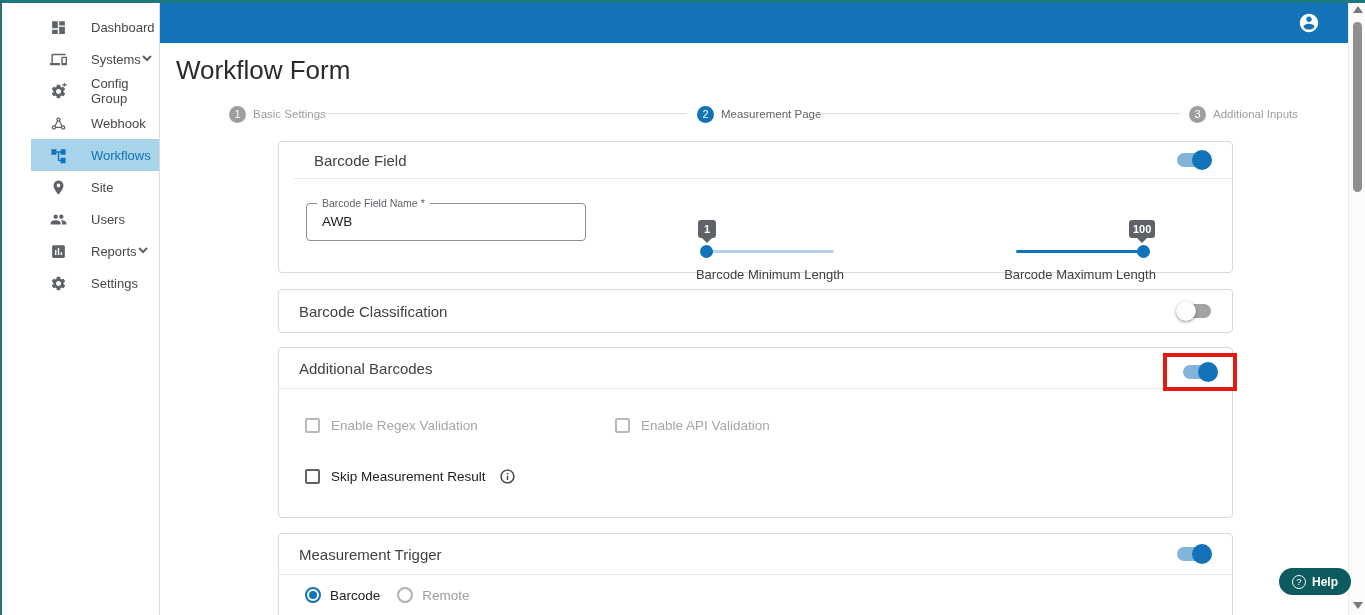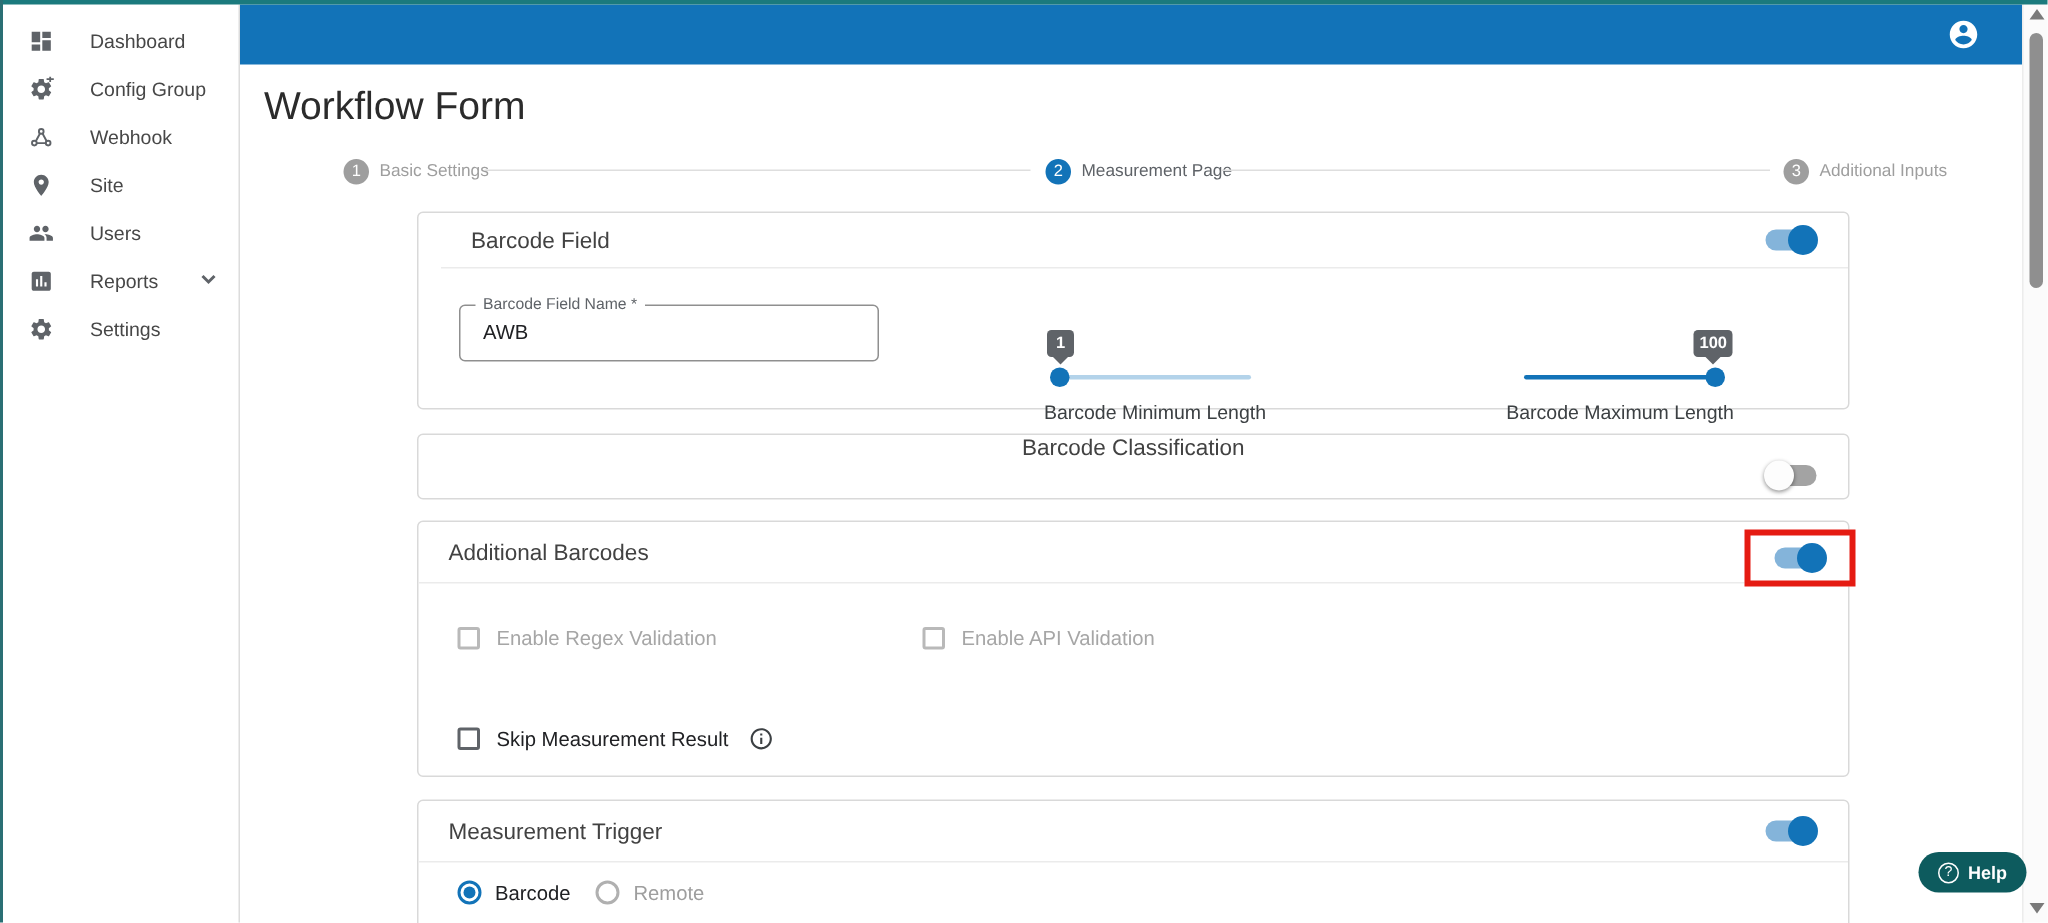--- a/index.html
+++ b/index.html
@@ -10,21 +10,21 @@
 
   
   .sidebar { position:absolute; left:0; top:3px; width:160px; height:612px; background:#fff;
     border-right:1px solid #dcdcdc; z-index:10; }
   .sidebar-header { height:41px; border-bottom:1px solid #e6e6e6; display:flex; align-items:center; padding:0 12px 0 24px; }
   .logo-cloud { width:34px; height:24px; }
   .logo-text { font-size:17px; font-weight:700; color:#181818; letter-spacing:.3px; margin-left:3px; }
   .collapse { margin-left:auto; color:#757575; font-size:15px; cursor:pointer; line-height:1; }
   .nav { padding-top:8px; }
   .nav-item { height:32px; display:flex; align-items:center; padding-left:19px; color:#474747;
-    font-size:13px; cursor:pointer; }
+    font-size:13px; cursor:pointer;margin-left:31px; }
   .nav-item svg { width:17px; height:17px; fill:#5f6368; margin-right:24px; flex:none; }
   .nav-item.active { background:#a7d3eb; color:#1273b8; }
   .nav-item.active svg { fill:#1273b8; }
   .nav-chevron { margin-left:auto; margin-right:14px; }
   .nav-chevron svg { width:12px; height:12px; margin-right:0; fill:none !important; stroke:#5f6368; stroke-width:2; }
 
   
   .appbar { position:absolute; left:160px; top:3px; width:1188px; height:40px; background:#1273b8; z-index:5; }
   .user-btn { position:absolute; right:28px; top:9px; width:22px; height:22px; cursor:pointer; }
   .user-btn svg { width:22px; height:22px; fill:#fff; }
@@ -122,39 +122,54 @@
 <div class="sidebar">
   <div class="nav">
 
     <div class="nav-item">
       <svg viewBox="0 0 24 24">
           <path d="M3 13h8V3H3v10zm0 8h8v-6H3v6zm10 0h8V11h-8v10zm0-18v6h8V3h-8z"></path>
         </svg>
       <span>Dashboard</span>
     </div>
 
+    <div class="nav-item">
+      <svg viewBox="0 0 24 24">
+          <path d="M4 6h18V4H4c-1.1 0-2 .9-2 2v11H0v3h14v-3H4V6zm19 2h-6c-.55 0-1 .45-1 1v10c0 .55.45 1 1 1h6c.55 0 1-.45 1-1V9c0-.55-.45-1-1-1zm-1 9h-4v-7h4v7z"></path>
+        </svg>
+      <span>Systems</span>
+      <span class="nav-chevron"><svg viewBox="0 0 12 12">
+            <polyline points="2,4 6,8 10,4"></polyline>
+          </svg></span>
+    </div>
 
     <div class="nav-item">
       <svg viewBox="0 0 24 24">
           <path d="M19.14 12.94c.04-.3.06-.61.06-.94 0-.32-.02-.64-.07-.94l2.03-1.58c.18-.14.23-.41.12-.61l-1.92-3.32c-.12-.22-.37-.29-.59-.22l-2.39.96c-.5-.38-1.03-.7-1.62-.94l-.36-2.54c-.04-.24-.24-.41-.48-.41h-3.84c-.24 0-.43.17-.47.41l-.36 2.54c-.59.24-1.13.57-1.62.94l-2.39-.96c-.22-.08-.47 0-.59.22L2.74 8.87c-.12.21-.08.47.12.61l2.03 1.58c-.05.3-.09.63-.09.94s.02.64.07.94l-2.03 1.58c-.18.14-.23.41-.12.61l1.92 3.32c.12.22.37.29.59.22l2.39-.96c.5.38 1.03.7 1.62.94l.36 2.54c.05.24.24.41.48.41h3.84c.24 0 .44-.17.47-.41l.36-2.54c.59-.24 1.13-.56 1.62-.94l2.39.96c.22.08.47 0 .59-.22l1.92-3.32c.12-.22.07-.47-.12-.61l-2.01-1.58zM12 15.6c-1.98 0-3.6-1.62-3.6-3.6s1.62-3.6 3.6-3.6 3.6 1.62 3.6 3.6-1.62 3.6-3.6 3.6z"></path>
           <path d="M20 1h2v6h-2z M17 3h8v2h-8z" transform="scale(0.85) translate(3,-1)"></path>
         </svg>
       <span>Config Group</span>
     </div>
 
     <div class="nav-item">
       <svg viewBox="0 0 24 24">
           <circle cx="5.5" cy="17.5" r="2.2" fill="none" stroke="currentColor" stroke-width="1.8" style="stroke:#5f6368"></circle>
           <circle cx="18.5" cy="17.5" r="2.2" fill="none" stroke="#5f6368" stroke-width="1.8"></circle>
           <circle cx="12" cy="6.5" r="2.2" fill="none" stroke="#5f6368" stroke-width="1.8"></circle>
           <path d="M10.8 8.5 7 15.5 M13.2 8.5 17 15.5 M8 17.5h8" fill="none" stroke="#5f6368" stroke-width="1.8"></path>
         </svg>
       <span>Webhook</span>
     </div>
 
+    <div class="nav-item active">
+      <svg viewBox="0 0 24 24">
+          <path d="M22 11V3h-7v3H9V3H2v8h7V8h2v10c0 1.1.9 2 2 2h2v3h7v-8h-7v3h-2V8h2v3h7z"></path>
+        </svg>
+      <span>Workflows</span>
+    </div>
 
     <div class="nav-item">
       <svg viewBox="0 0 24 24">
           <path d="M12 2C8.13 2 5 5.13 5 9c0 5.25 7 13 7 13s7-7.75 7-13c0-3.87-3.13-7-7-7zm0 9.5c-1.38 0-2.5-1.12-2.5-2.5s1.12-2.5 2.5-2.5 2.5 1.12 2.5 2.5-1.12 2.5-2.5 2.5z"></path>
         </svg>
       <span>Site</span>
     </div>
 
     <div class="nav-item">
       <svg viewBox="0 0 24 24">
@@ -239,21 +254,21 @@
 
     <div class="slider">
       <div class="sl-badge" style="left:835px;">100</div>
       <div class="sl-track" style="left:722px; background:#1273b8;"></div>
       <div class="sl-thumb" style="left:843px;"></div>
       <div class="sl-label" style="left:686px;">Barcode Maximum Length</div>
     </div>
   </div>
 
   <div class="card" style="top:246px; height:44px;">
-    <div class="card-header" style="height:42px;flex-direction:column;">
+    <div class="card-header" style="height:42px;">
       <span class="card-title">Barcode Classification</span>
       <div class="switch off">
         <div class="track"></div>
         <div class="thumb"></div>
       </div>
     </div>
   </div>
 
   <div class="card" style="top:304px; height:171px;">
     <div class="card-header hdr-divided" style="height:41px;">
@@ -267,21 +282,21 @@
     </div>
 
     <div class="cb-group" style="left:26px; top:70px;">
       <div class="cb-box"></div>
       <span class="cb-label">Enable Regex Validation</span>
     </div>
     <div class="cb-group" style="left:336px; top:70px;">
       <div class="cb-box"></div>
       <span class="cb-label">Enable API Validation</span>
     </div>
-    <div class="cb-group" style="left:26px; top:136px;">
+    <div class="cb-group" style="left:26px; top:120px;">
       <div class="cb-box dark"></div>
       <span class="cb-label dark">Skip Measurement Result</span>
       <span class="info-icon">
         <svg viewBox="0 0 24 24">
             <path d="M12 2C6.48 2 2 6.48 2 12s4.48 10 10 10 10-4.48 10-10S17.52 2 12 2zm0 18c-4.41 0-8-3.59-8-8s3.59-8 8-8 8 3.59 8 8-3.59 8-8 8zm-1-13h2v2h-2zm0 4h2v6h-2z"></path>
           </svg>
       </span>
     </div>
   </div>
 

